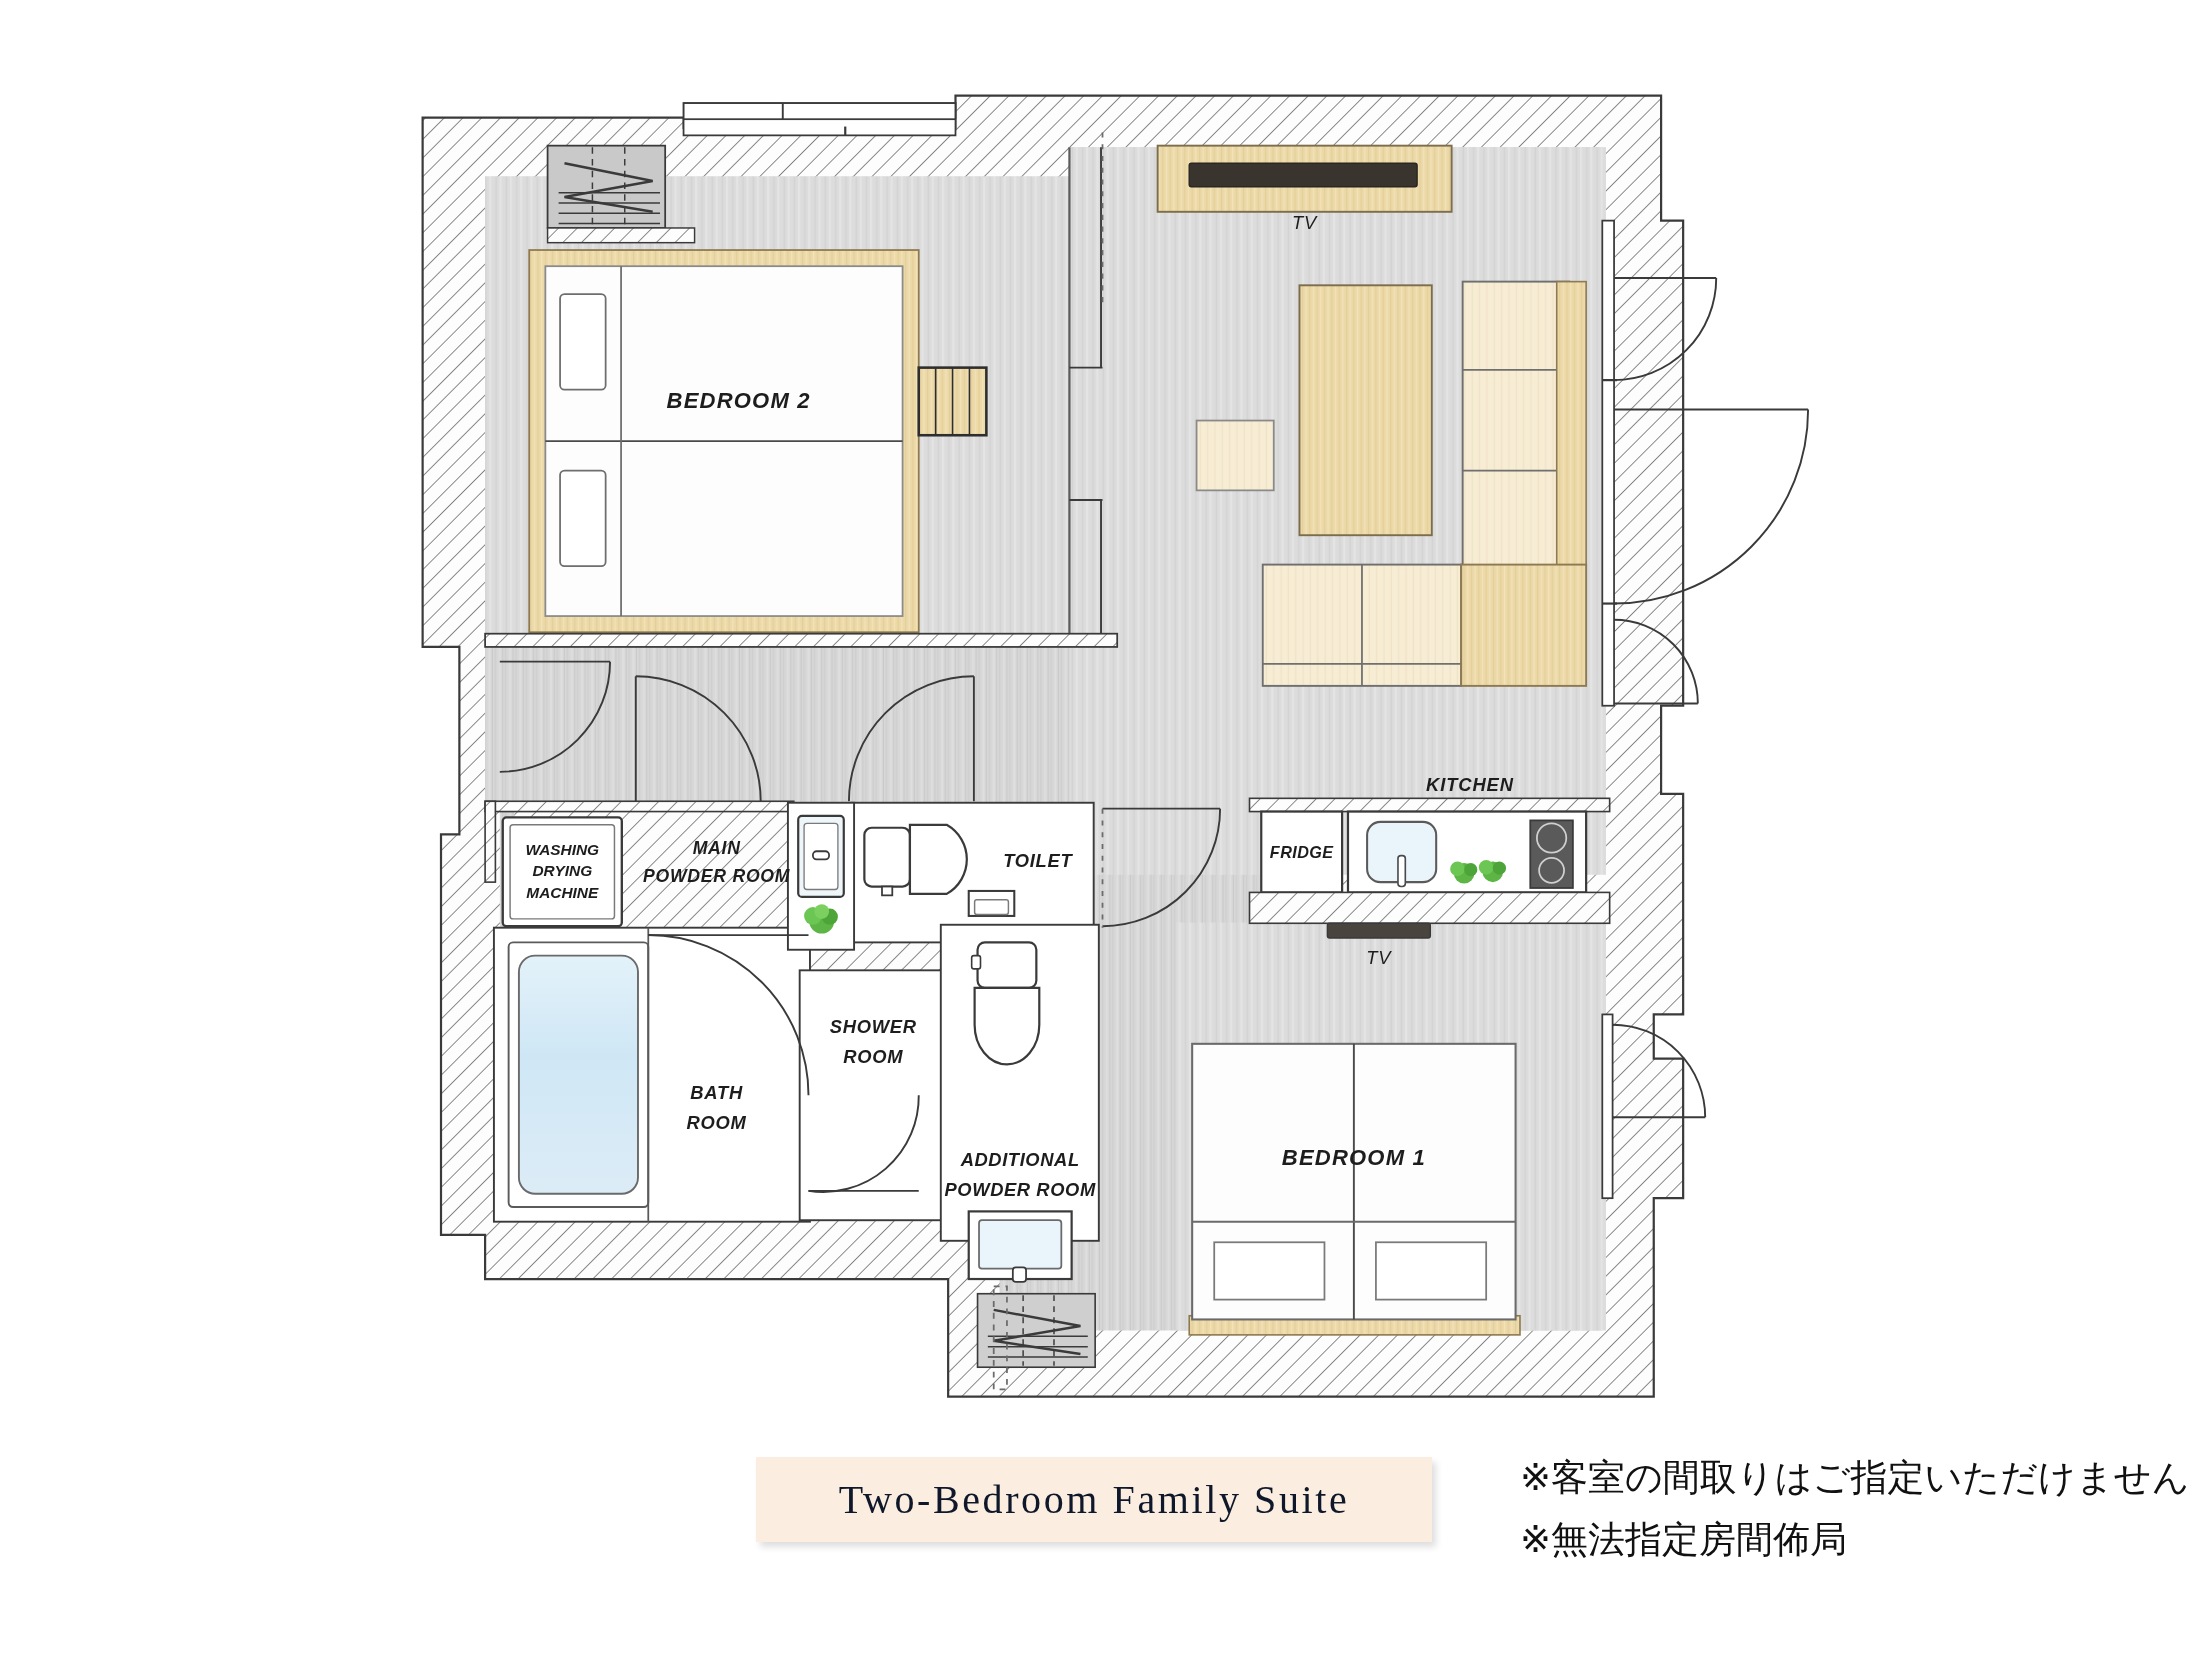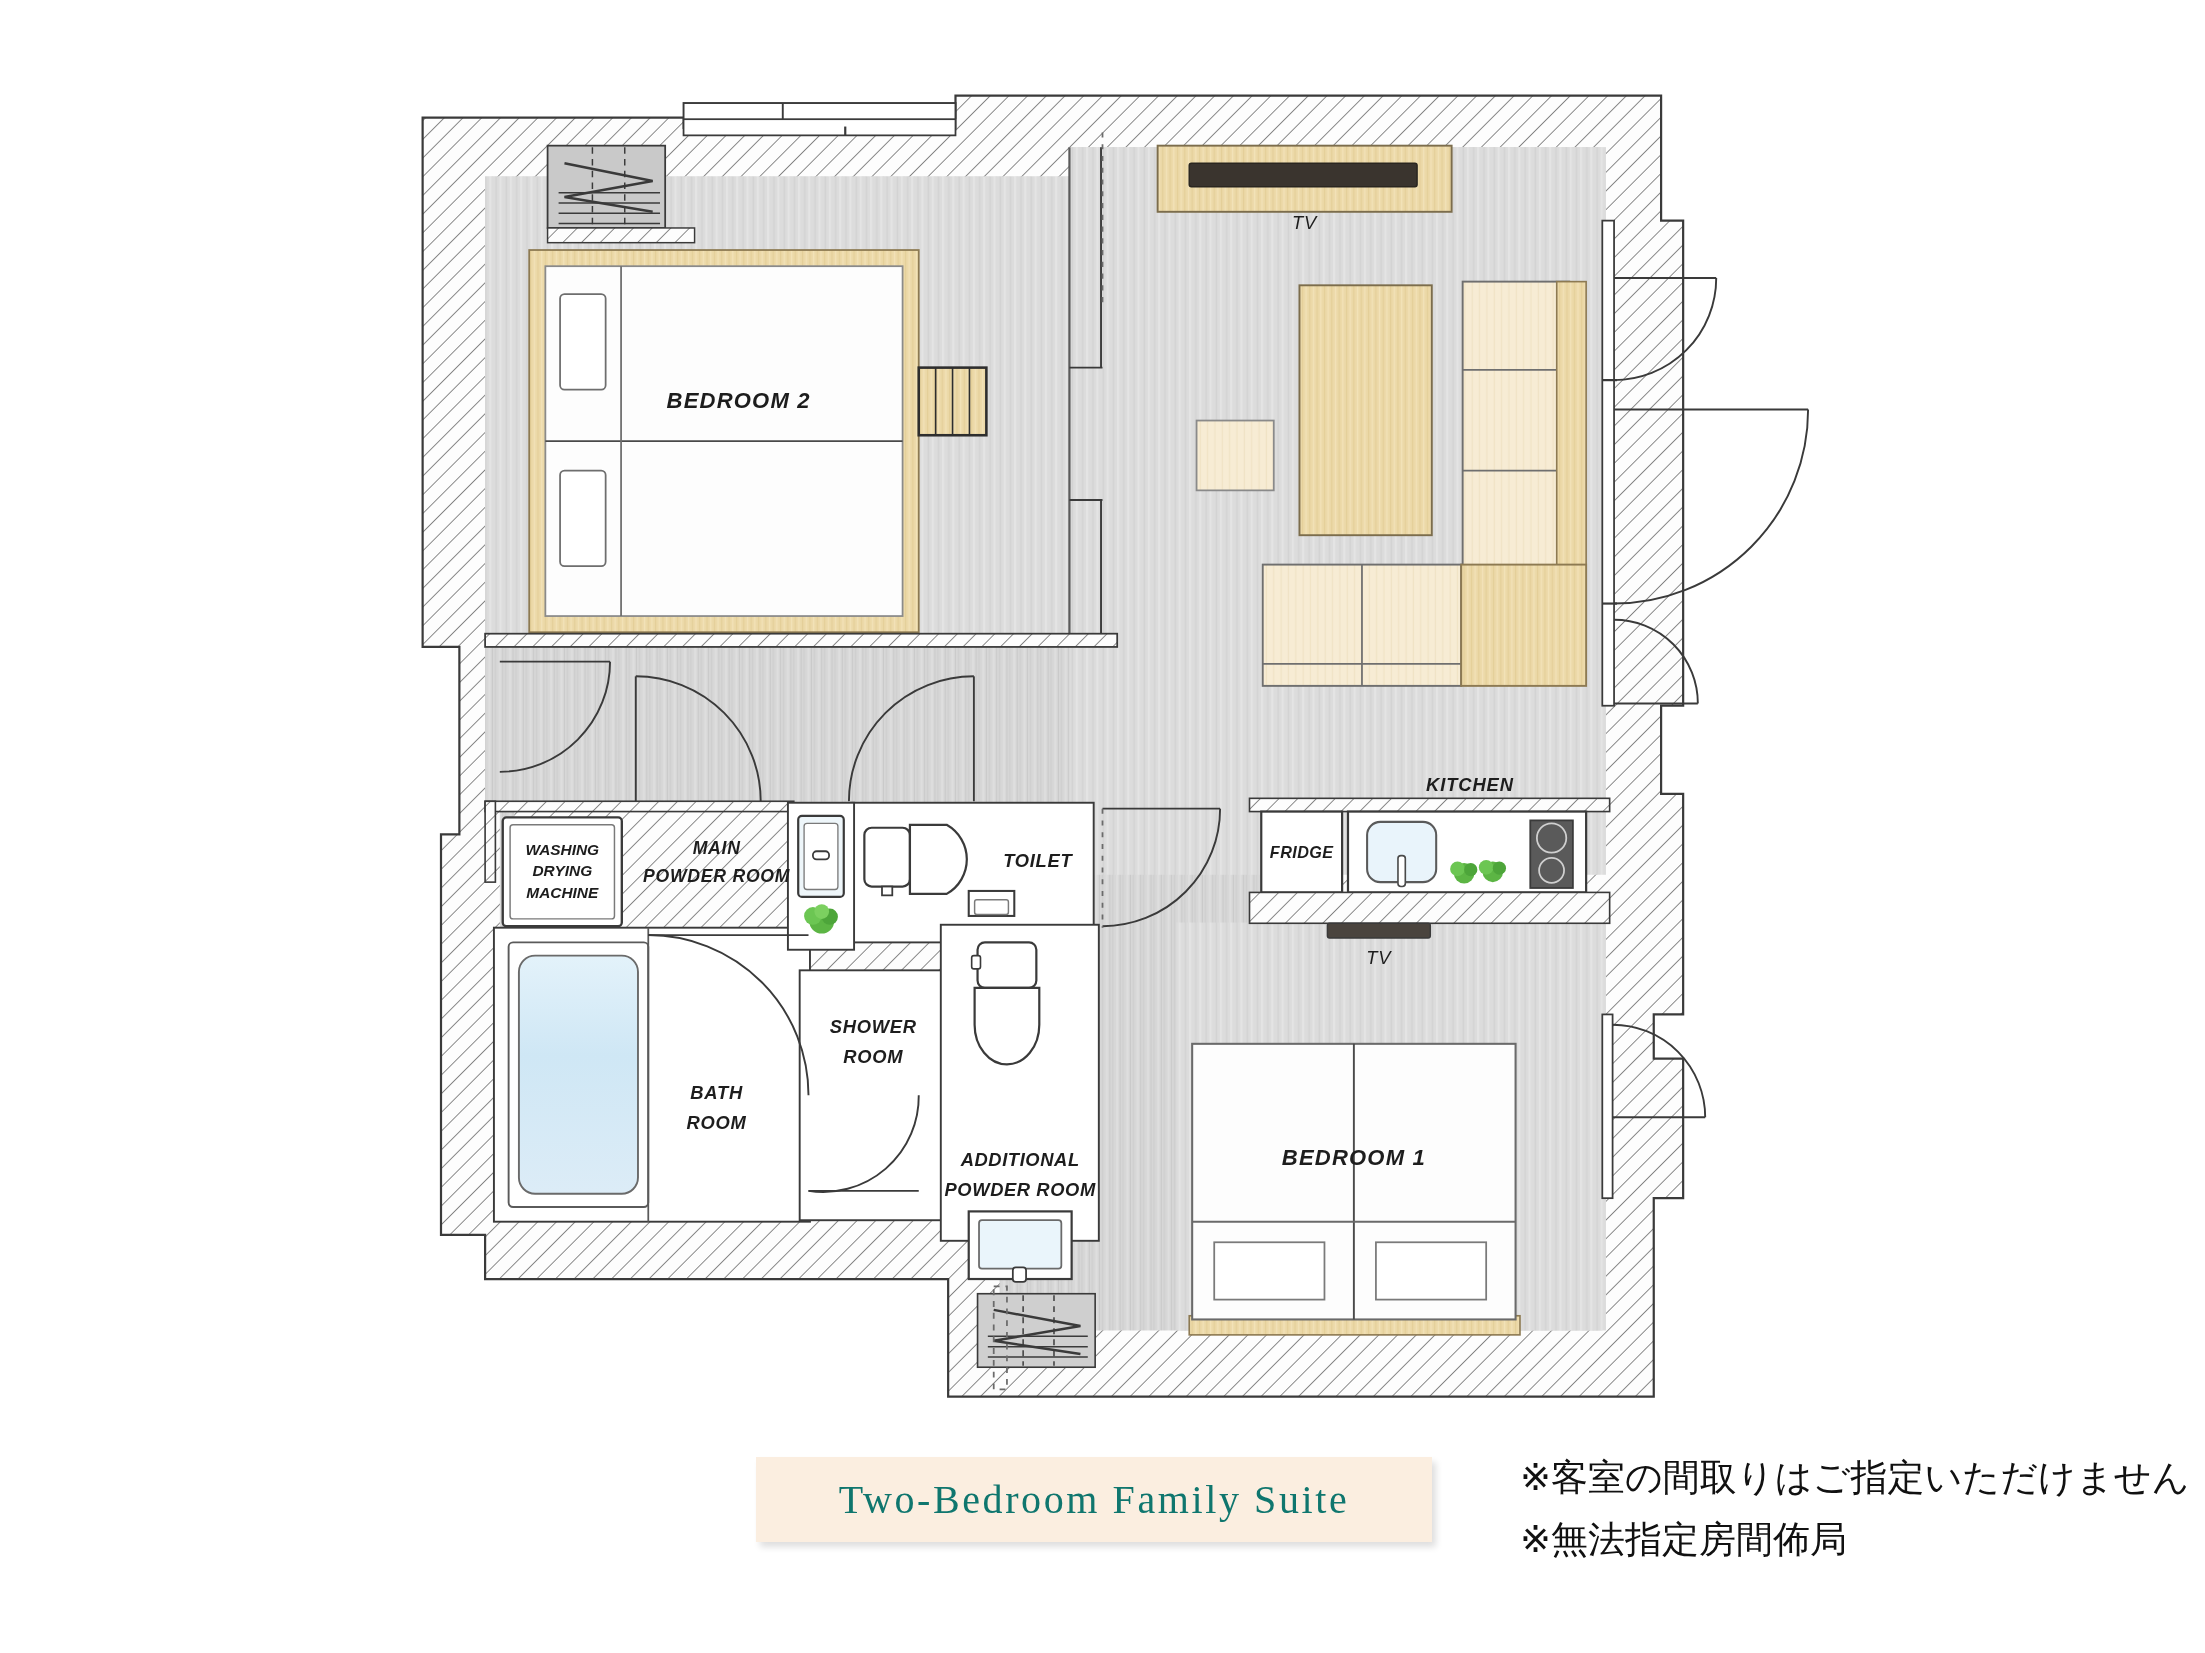--- a/index.html
+++ b/index.html
@@ -18,21 +18,21 @@
     left:756px;top:1457px;
     width:676px;height:85px;
     background:#fbeee0;
     box-shadow:4.4px 5.1px 6.6px rgba(0,0,0,.13);
     display:flex;align-items:center;justify-content:center;
   }
   #banner span{
     font-family:"Liberation Serif", serif;
     font-size:40px;
     letter-spacing:2.6px;
-    color:#0f766e;
+    color:#0f172a;
     white-space:nowrap;
   }
 
   
   #notes{
     position:absolute;
     left:1520px;top:1459px;
     width:662px;
   }
   #notes .note{

